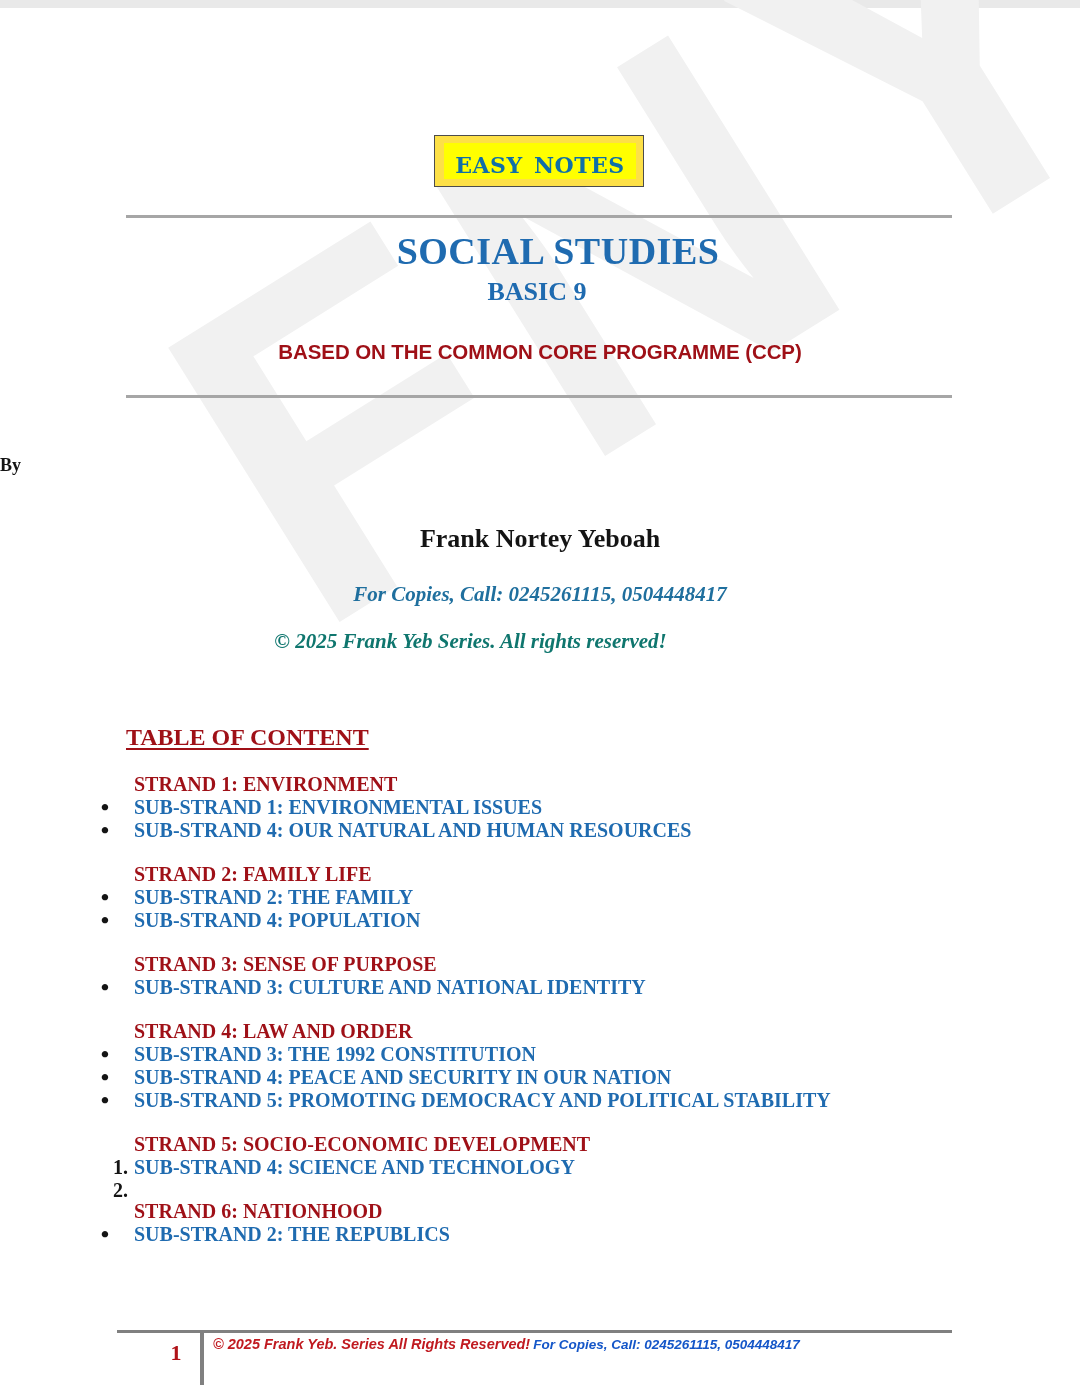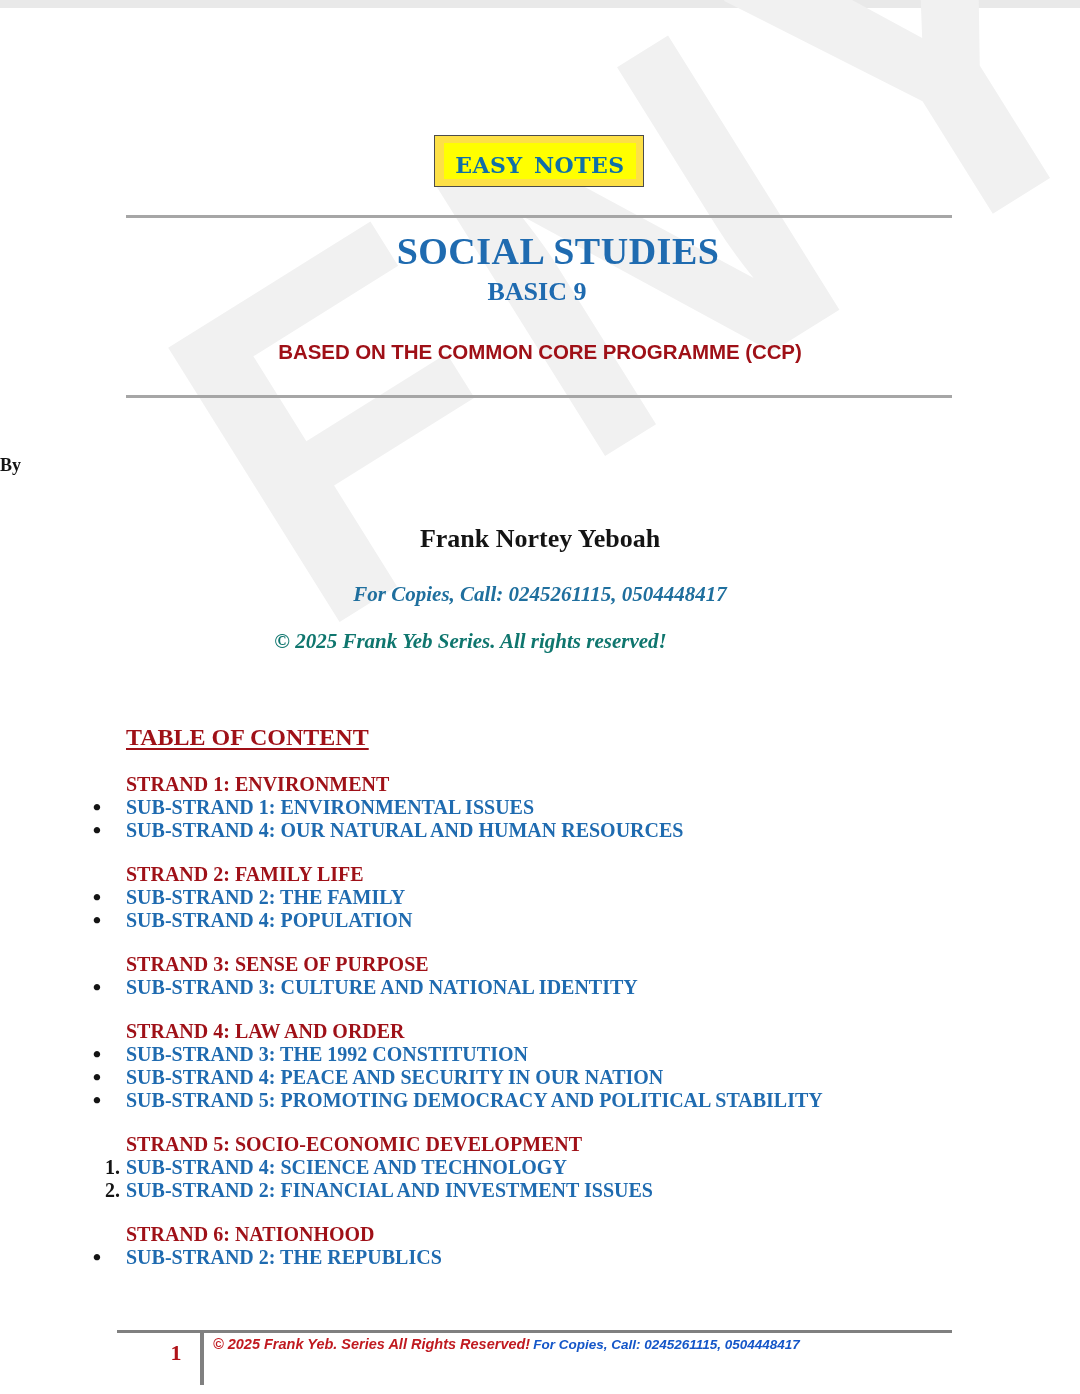--- a/index.html
+++ b/index.html
@@ -202,21 +202,21 @@
     color: #9f1017;
     text-decoration: underline;
     text-underline-offset: 3px;
   }
   .toc-body {
     position: absolute;
     left: 0;
     top: 49px;
     width: 1080px;
   }
-  .strand-group { margin-bottom: 21px; }
+  .strand-group { margin-bottom: 21px; padding-left: 8px; }
   .strand-title {
     margin: 0 0 0 126px;
     font-family: "Liberation Serif", "DejaVu Serif", serif;
     font-weight: bold;
     font-size: 20px;
     line-height: 23px;
     color: #9f1017;
     white-space: nowrap;
   }
   .sub-list {
@@ -356,21 +356,21 @@
           <ul class="sub-list">
             <li class="sub-item"><span class="sub-marker bullet">•</span><span>SUB-STRAND 3: THE 1992 CONSTITUTION</span></li>
             <li class="sub-item"><span class="sub-marker bullet">•</span><span>SUB-STRAND 4: PEACE AND SECURITY IN OUR NATION</span></li>
             <li class="sub-item"><span class="sub-marker bullet">•</span><span>SUB-STRAND 5: PROMOTING DEMOCRACY AND POLITICAL STABILITY</span></li>
           </ul>
         </div>
         <div class="strand-group">
           <div class="strand-title">STRAND 5: SOCIO-ECONOMIC DEVELOPMENT</div>
           <ul class="sub-list">
             <li class="sub-item"><span class="sub-marker number">1.</span><span>SUB-STRAND 4: SCIENCE AND TECHNOLOGY</span></li>
-            <li class="sub-item"><span class="sub-marker number">2.</span><span>SUB-STRAND 2: FINANCIAL AND INVESTMENT ISSUES</span></li>
+            <li class="sub-item"><span class="sub-marker number">2.</span></li>
           </ul>
         </div>
         <div class="strand-group">
           <div class="strand-title">STRAND 6: NATIONHOOD</div>
           <ul class="sub-list">
             <li class="sub-item"><span class="sub-marker bullet">•</span><span>SUB-STRAND 2: THE REPUBLICS</span></li>
           </ul>
         </div>
       </div>
   </div>

